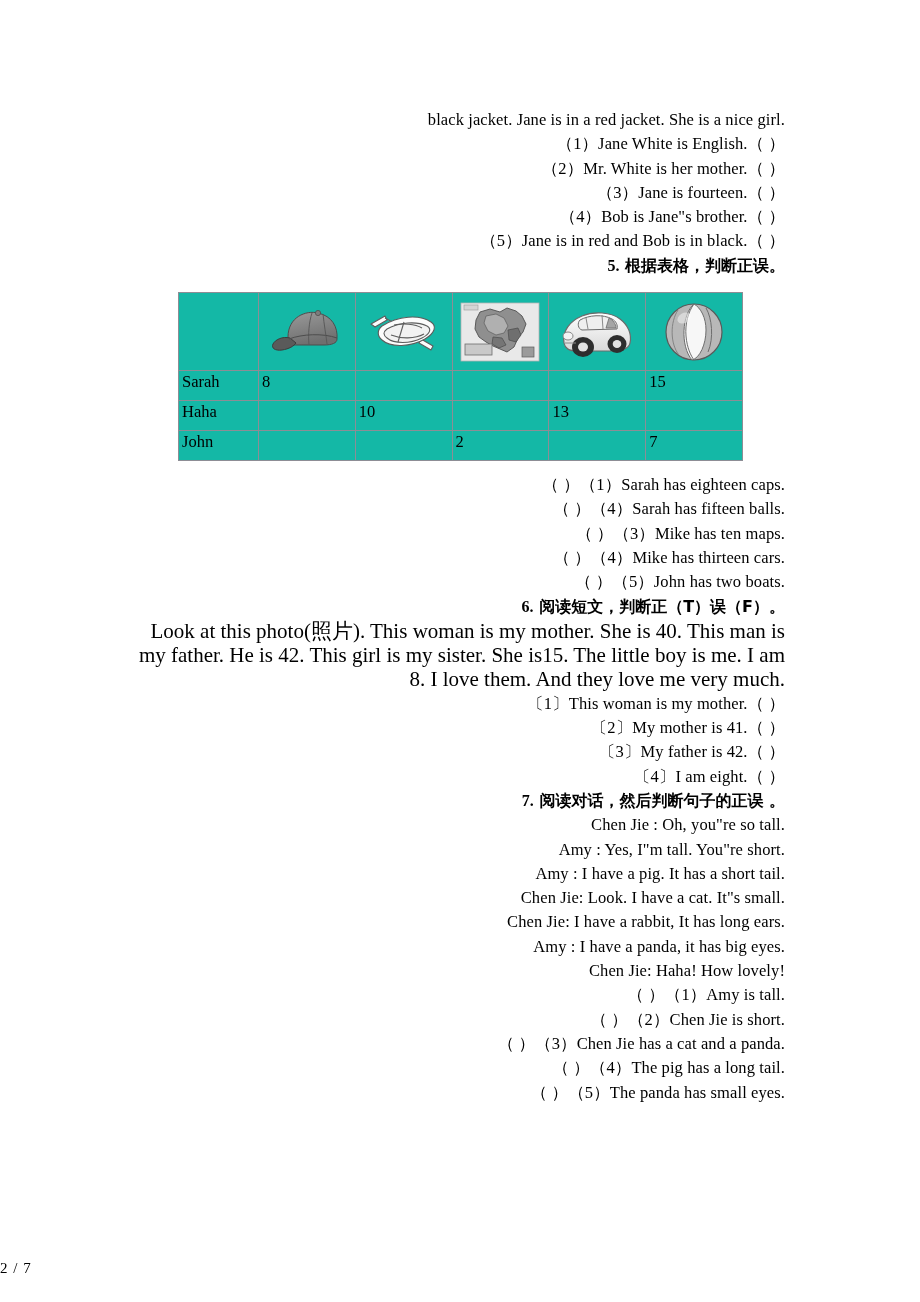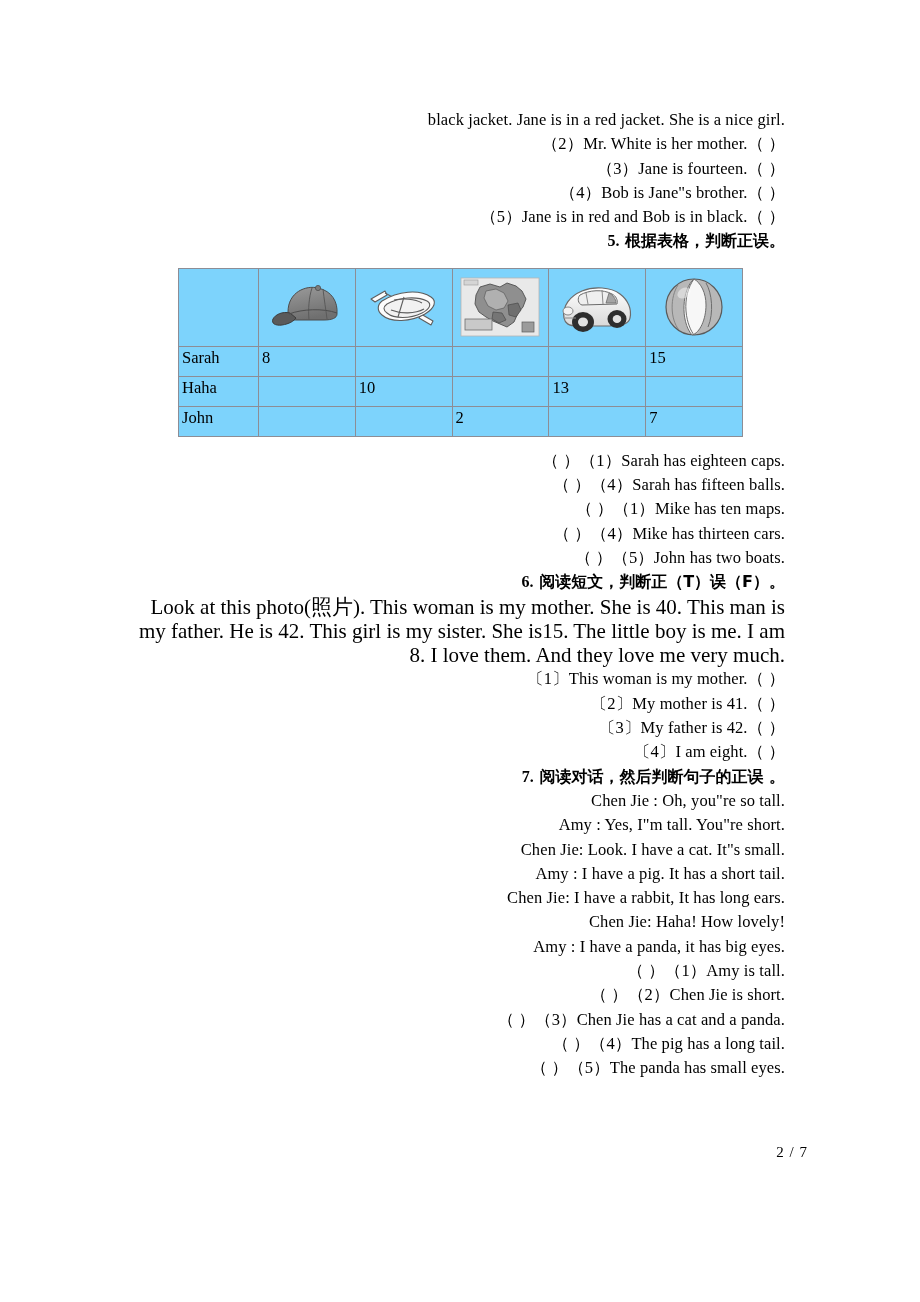--- a/index.html
+++ b/index.html
@@ -68,21 +68,21 @@
     width: 564px;
     table-layout: fixed;
   }
   table.toytable td {
     border: 1px solid #8d8d95;
     vertical-align: top;
     font-size: 16.5px;
     line-height: 1.15;
     padding: 2px 0 2px 3px;
     height: 30px;
-    background: #7dd3fc;
+    background: #14b8a6;
   }
   table.toytable tr.imgrow td {
     height: 78px;
     padding: 0;
     text-align: center;
     vertical-align: middle;
   }
   table.toytable col.c0 { width: 80px; }
   table.toytable col.ci { width: 96.8px; }
 
@@ -92,35 +92,36 @@
     justify-content: center;
     width: 100%;
     height: 76px;
   }
   .cellimg svg { display: block; }
 
   
   .footer {
     position: absolute;
     left: 0;
-    top: 1144px;
+    top: 1260px;
     width: 808px;
-    text-align: right;
+    text-align: left;
     font-size: 15px;
     font-family: "Liberation Serif", "DejaVu Serif", serif;
     letter-spacing: 1px;
   }
 </style>
 </head>
 <body>
 
 <div class="page">
   <div class="content">
 
     <div class="line">black jacket. Jane is in a red jacket. She is a nice girl.</div>
+    <div class="line">（1）Jane White is English.（  ）</div>
     <div class="line">（2）Mr. White is her mother.（  ）</div>
     <div class="line">（3）Jane is fourteen.（  ）</div>
     <div class="line">（4）Bob is Jane"s brother.（  ）</div>
     <div class="line">（5）Jane is in red and Bob is in black.（  ）</div>
 
     <div class="heading"><span class="num">5.</span> <span>根据表格，判断正误。</span></div>
 
     <div class="tablewrap">
       <table class="toytable">
         <colgroup>
@@ -242,39 +243,39 @@
             <td>2</td>
             <td></td>
             <td>7</td>
           </tr>
         </tbody>
       </table>
     </div>
 
     <div class="line">（  ）（1）Sarah has eighteen caps.</div>
     <div class="line">（  ）（4）Sarah has fifteen balls.</div>
-    <div class="line">（  ）（1）Mike has ten maps.</div>
+    <div class="line">（  ）（3）Mike has ten maps.</div>
     <div class="line">（  ）（4）Mike has thirteen cars.</div>
     <div class="line">（  ）（5）John has two boats.</div>
 
     <div class="heading"><span class="num">6.</span> <span>阅读短文，判断正（T）误（F）。</span></div>
     <div class="para">Look at this photo(照片). This woman is my mother. She is 40. This man is my father. He is 42. This girl is my sister. She is15. The little boy is me. I am 8. I love them. And they love me very much.</div>
     <div class="line">〔1〕This woman is my mother.（  ）</div>
     <div class="line">〔2〕My mother is 41.（  ）</div>
     <div class="line">〔3〕My father is 42.（  ）</div>
     <div class="line">〔4〕I am eight.（  ）</div>
 
     <div class="heading"><span class="num">7.</span> <span>阅读对话，然后判断句子的正误 。</span></div>
     <div class="line">Chen Jie : Oh, you"re so tall.</div>
     <div class="line">Amy : Yes, I"m tall. You"re short.</div>
+    <div class="line">Amy : I have a pig. It has a short tail.</div>
     <div class="line">Chen Jie: Look. I have a cat. It"s small.</div>
-    <div class="line">Amy : I have a pig. It has a short tail.</div>
     <div class="line">Chen Jie: I have a rabbit, It has long ears.</div>
+    <div class="line">Amy : I have a panda, it has big eyes.</div>
     <div class="line">Chen Jie: Haha! How lovely!</div>
-    <div class="line">Amy : I have a panda, it has big eyes.</div>
     <div class="line">（  ）（1）Amy is tall.</div>
     <div class="line">（  ）（2）Chen Jie is short.</div>
     <div class="line">（  ）（3）Chen Jie has a cat and a panda.</div>
     <div class="line">（  ）（4）The pig has a long tail.</div>
     <div class="line">（  ）（5）The panda has small eyes.</div>
 
   </div>
 
   <div class="footer">2 / 7</div>
 </div>

